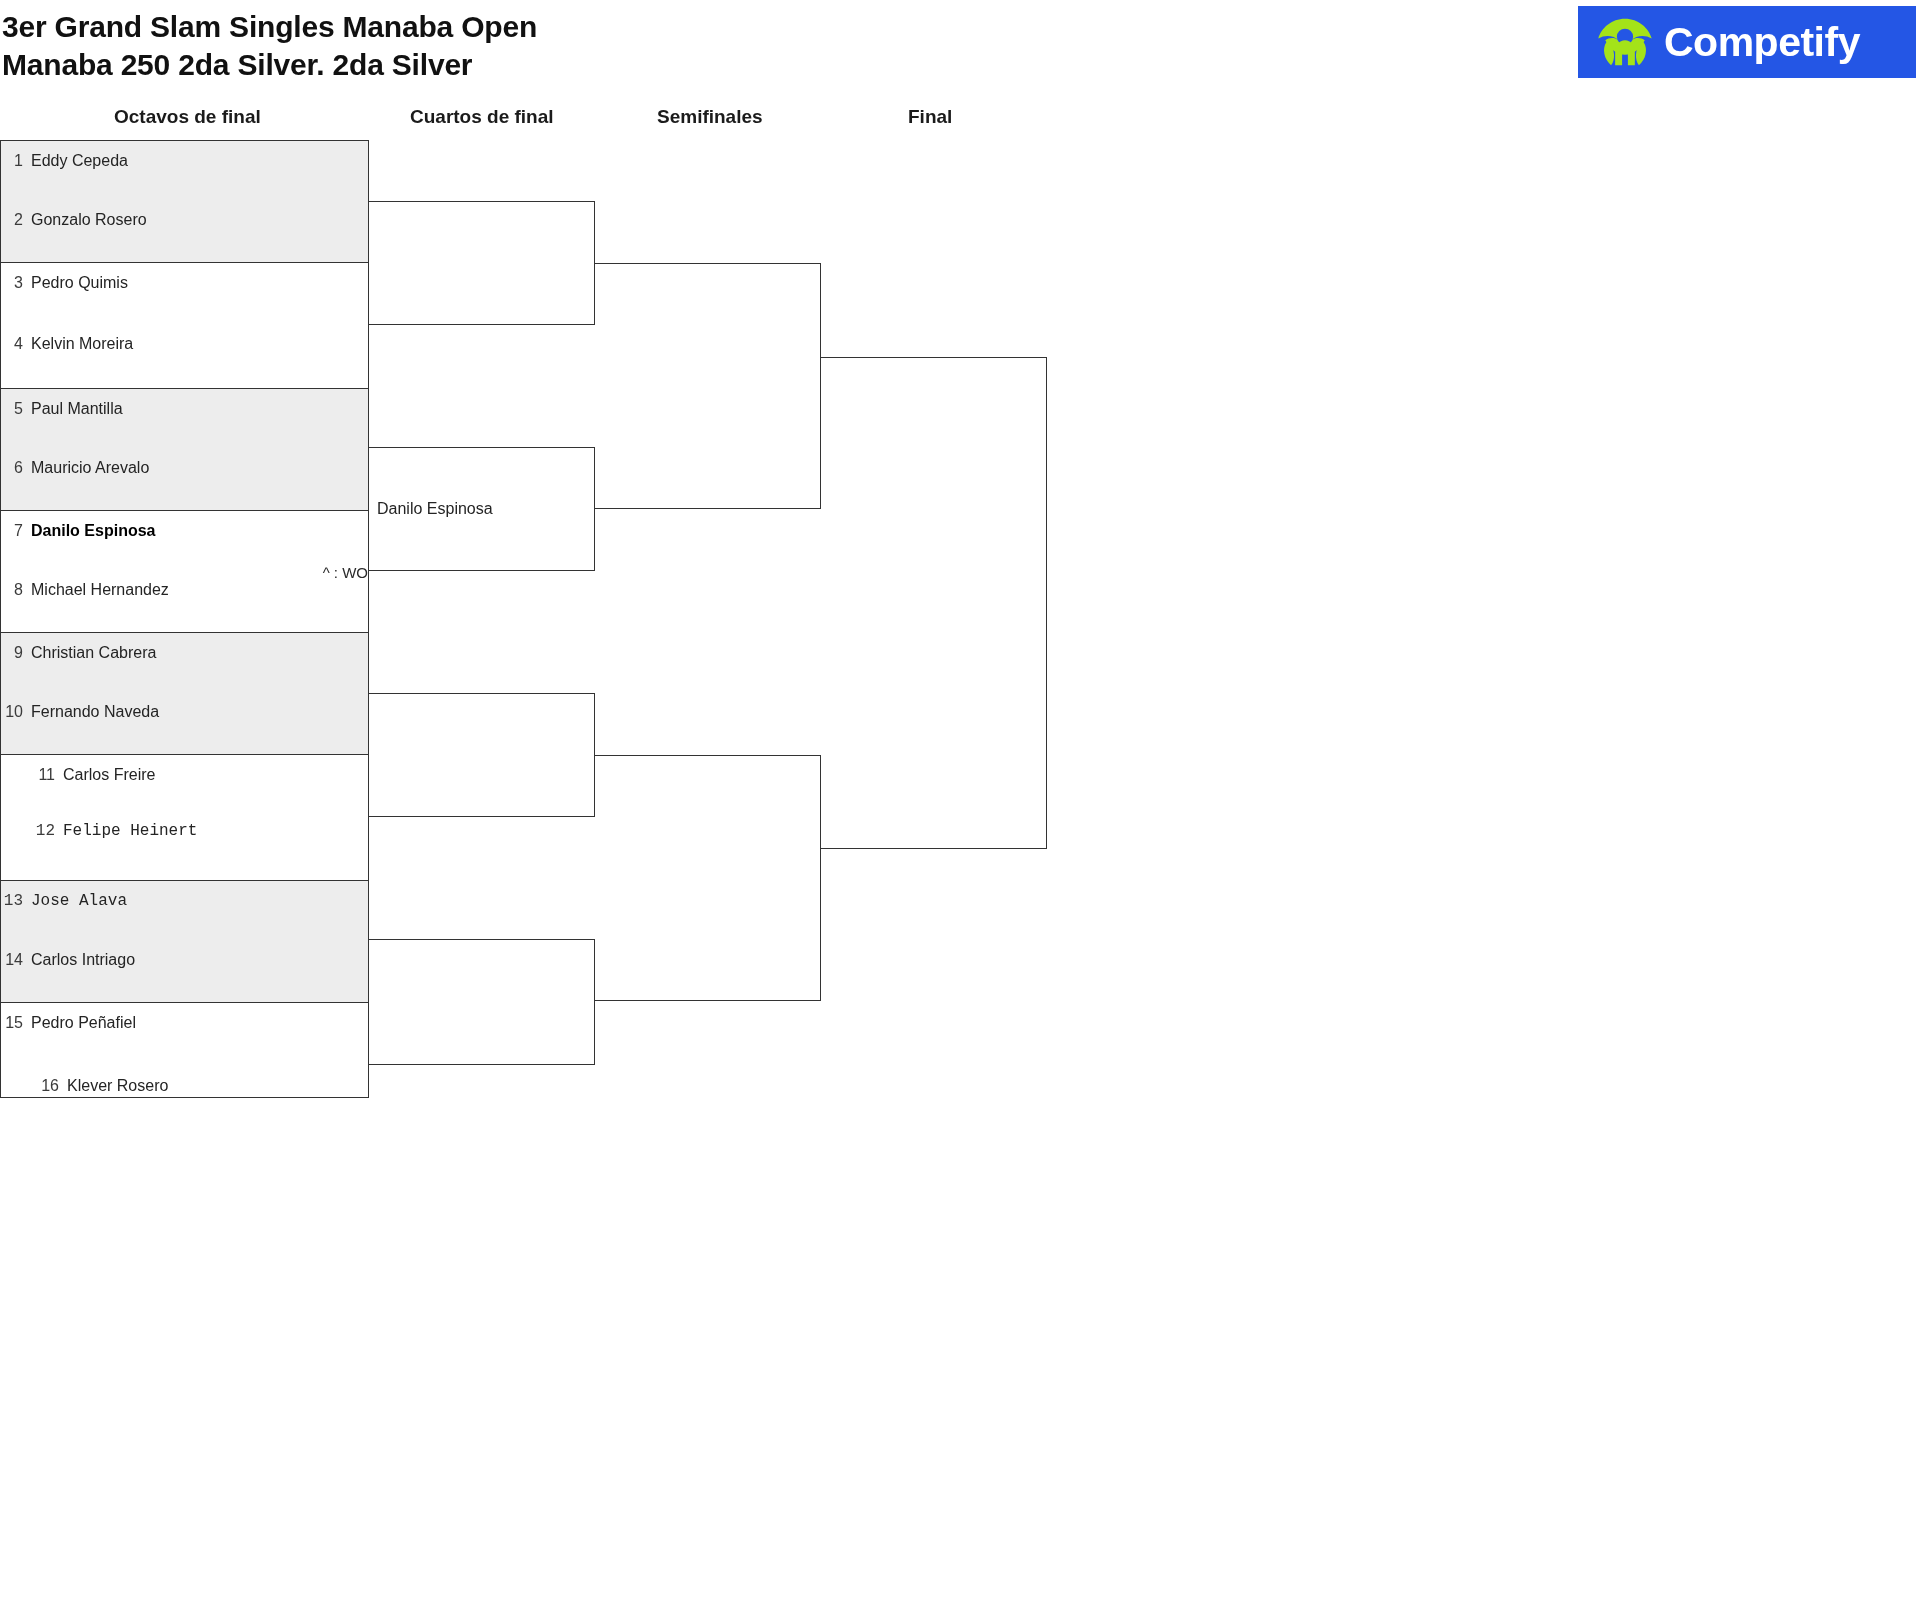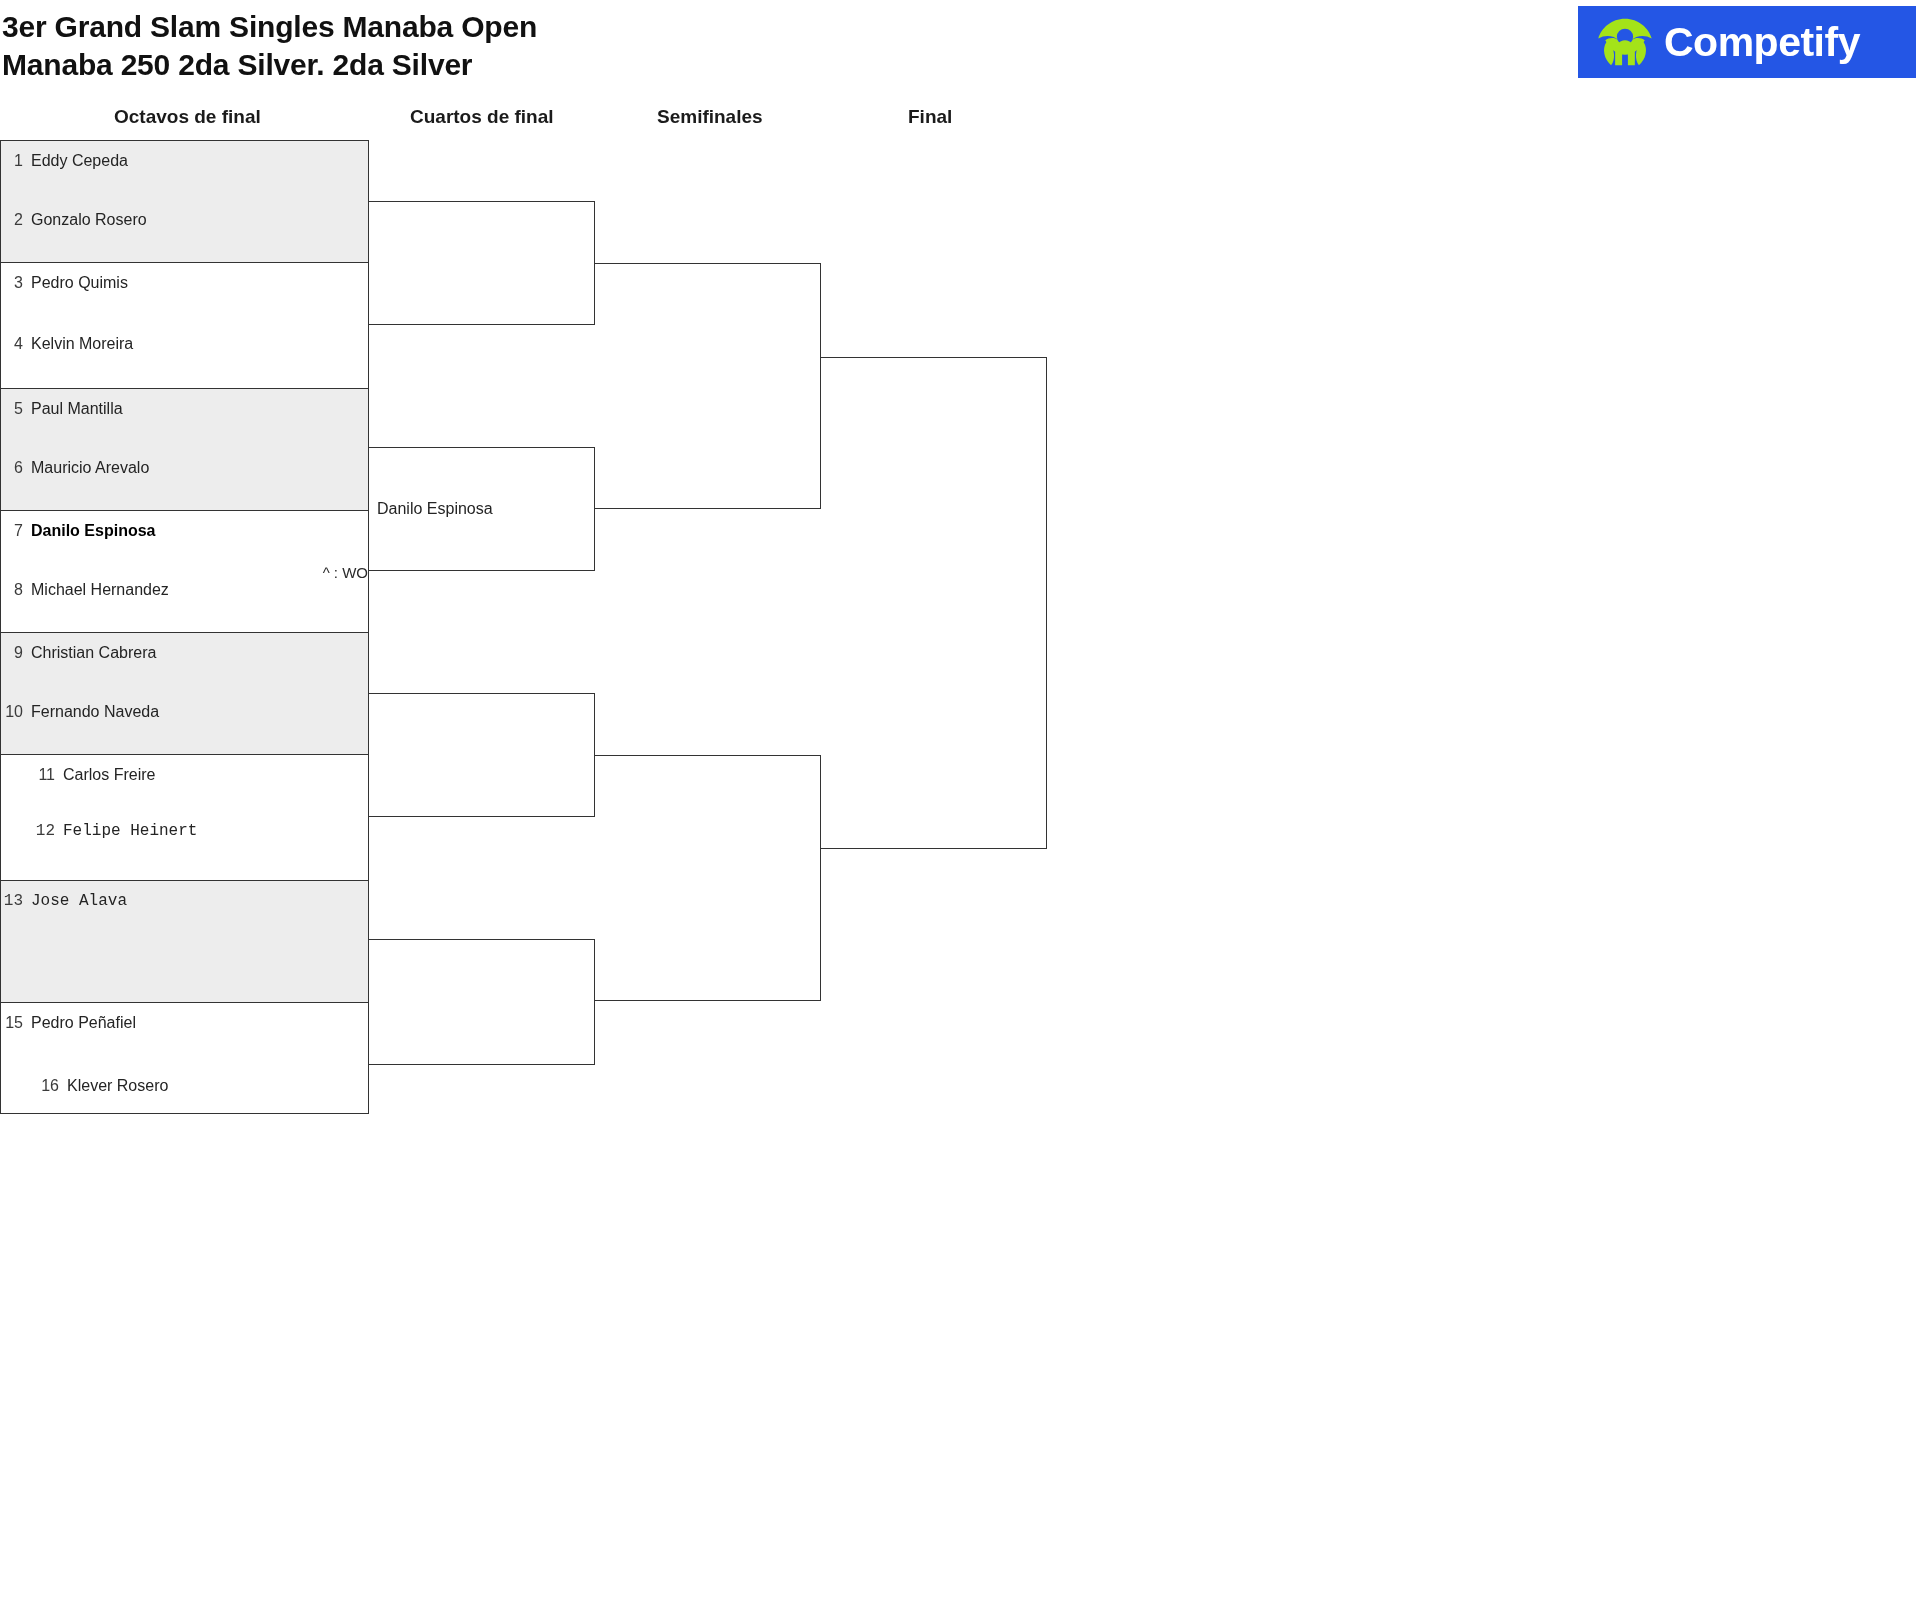--- a/index.html
+++ b/index.html
@@ -275,23 +275,29 @@
   </div>
 
   <div class="r1-match shaded" style="top:740px;height:122px;">
     <div class="slot">
       <div class="slot-line" style="top:11px;font-family:Liberation Mono, monospace;">
         <span class="seed">13</span>
         <span class="pname">Jose Alava</span>
       </div>
     </div>
     <div class="match-note" style="top:57px;"></div>
-  </div>
-
-  <div class="r1-match last" style="top:862px;height:112px;">
+    <div class="slot">
+      <div class="slot-line" style="top:20px;">
+        <span class="seed">14</span>
+        <span class="pname">Carlos Intriago</span>
+      </div>
+    </div>
+  </div>
+
+  <div class="r1-match last" style="top:862px;height:96px;">
     <div class="slot">
       <div class="slot-line" style="top:11px;">
         <span class="seed">15</span>
         <span class="pname">Pedro Peñafiel</span>
       </div>
     </div>
     <div class="match-note" style="top:57px;"></div>
     <div class="slot">
       <div class="slot-line" style="top:24px;padding-left:36px;">
         <span class="seed">16</span>

